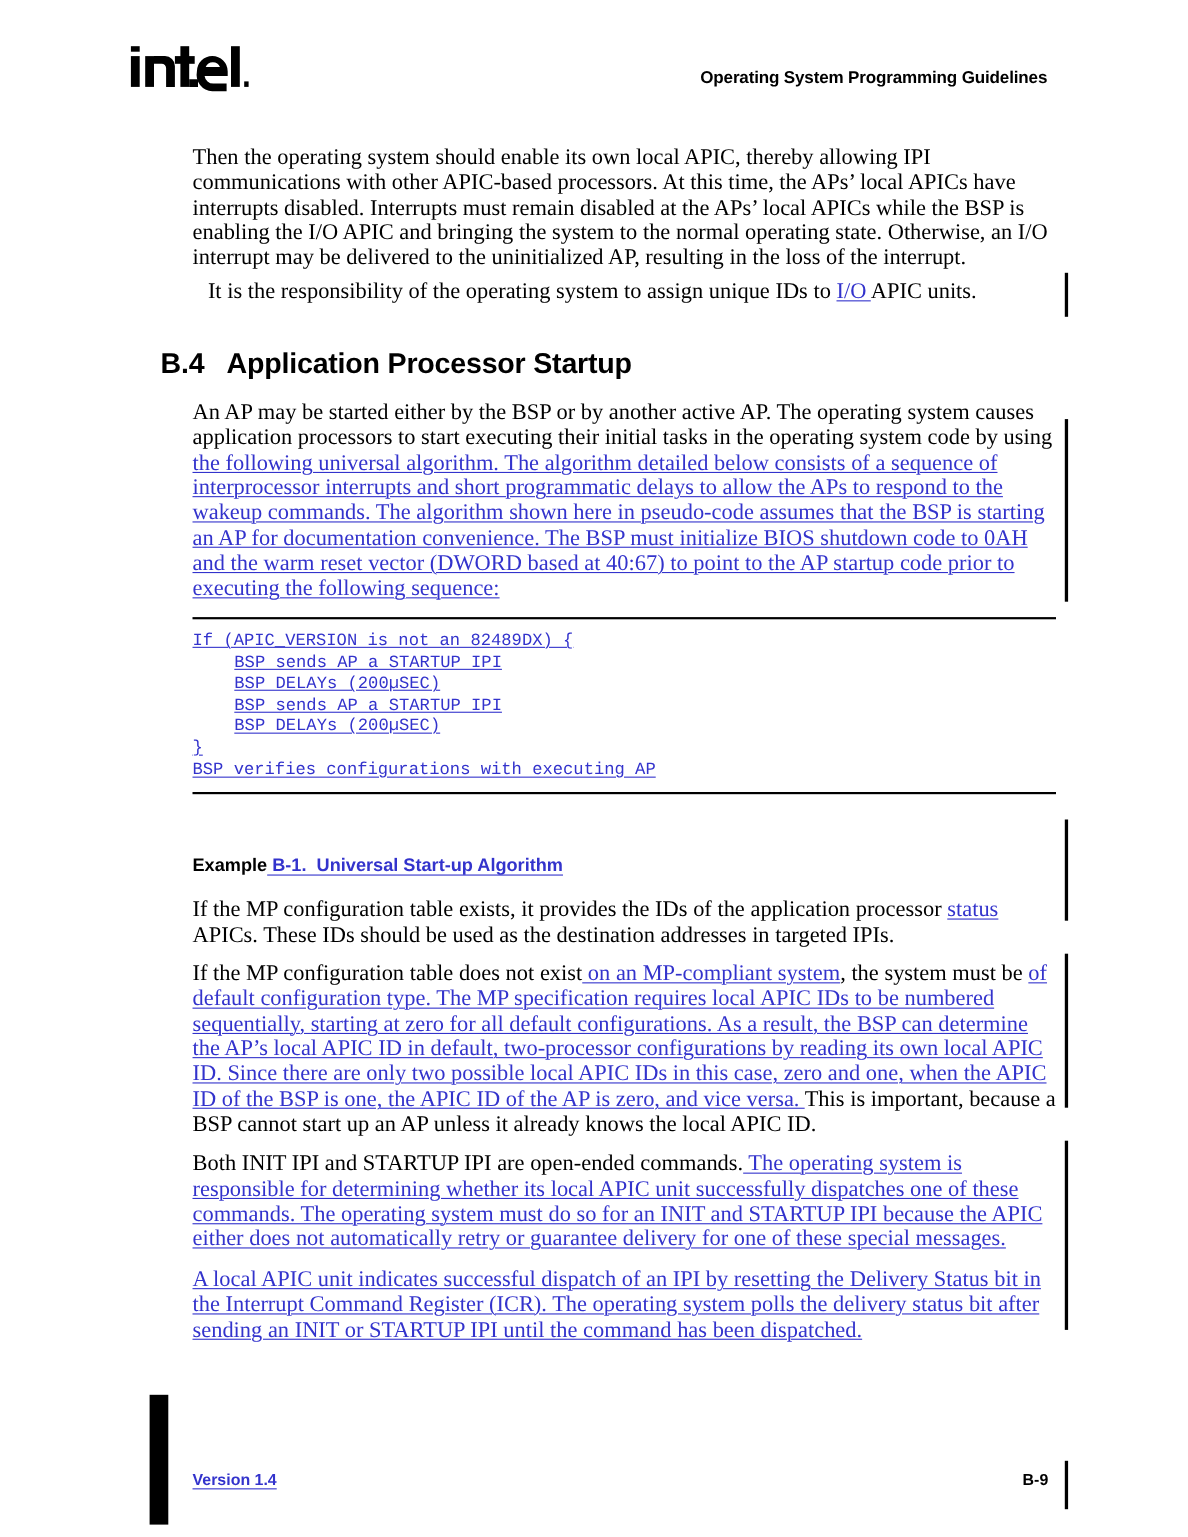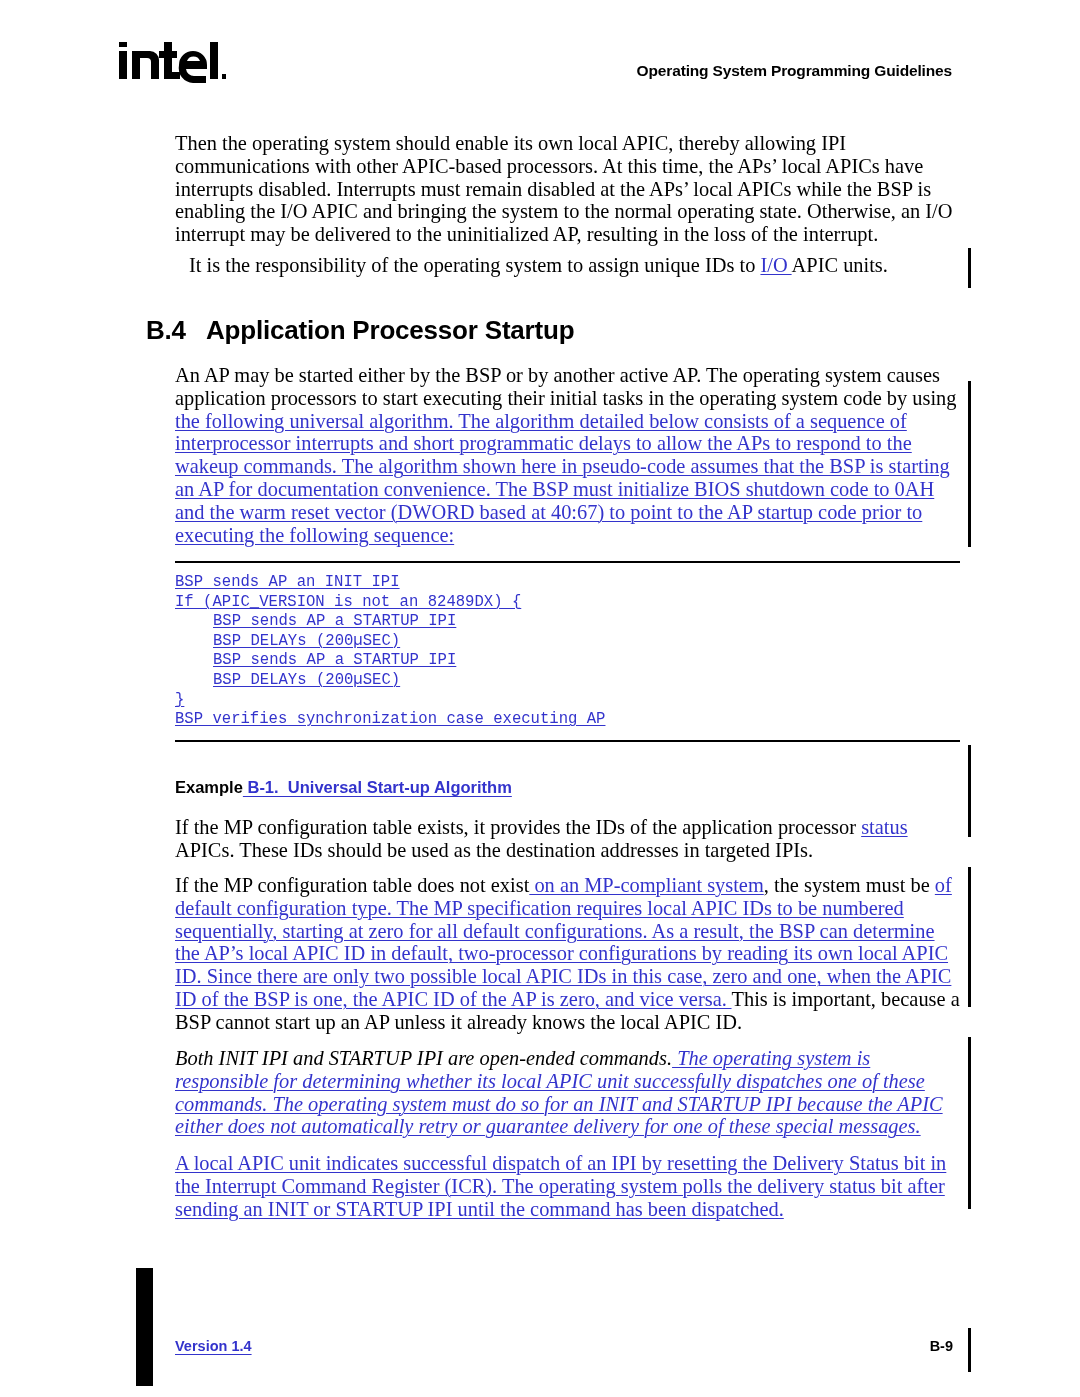--- a/index.html
+++ b/index.html
@@ -202,43 +202,42 @@
     <span>It is the responsibility of the operating system to assign unique IDs to </span><span class="u-blue">I/O </span><span>APIC units.</span>
   </p>
 
   <h2 class="section-heading" style="position:absolute; top:315px; left:-29px; width:820px;">B.4   Application Processor Startup</h2>
 
   <p class="body-para" style="position:absolute; top:364px; left:0; width:785px;">
     <span>An AP may be started either by the BSP or by another active AP.  The operating system causes application processors to start executing their initial tasks in the operating system code by using </span><span class="u-blue">the following universal algorithm. The algorithm detailed below consists of a sequence of interprocessor interrupts and short programmatic delays to allow the APs to respond to the wakeup commands. The algorithm shown here in pseudo-code assumes that the BSP is starting an AP for documentation convenience. The BSP must initialize BIOS shutdown code to 0AH and the warm reset vector (DWORD based at 40:67) to point to the AP startup code prior to executing the following sequence:</span>
   </p>
 
   <div class="code-block" style="position:absolute; top:561px; left:0; width:785px;">
-    <div class="code-line">BSP sends AP an INIT IPI</div>
     <div class="code-line">If (APIC_VERSION is not an 82489DX) {</div>
     <div class="code-line indent">BSP sends AP a STARTUP IPI</div>
     <div class="code-line indent">BSP DELAYs (200µSEC)</div>
     <div class="code-line indent">BSP sends AP a STARTUP IPI</div>
     <div class="code-line indent">BSP DELAYs (200µSEC)</div>
     <div class="code-line">}</div>
-    <div class="code-line">BSP verifies synchronization case executing AP</div>
+    <div class="code-line">BSP verifies configurations with executing AP</div>
   </div>
 
   <div class="example-caption" style="position:absolute; top:762px; left:0; width:785px;">
     <span>Example</span><span class="cap-num"> B-1.  Universal Start-up Algorithm</span>
   </div>
 
   <p class="body-para" style="position:absolute; top:816px; left:0; width:785px;">
     <span>If the MP configuration table exists, it provides the IDs of the application processor </span><span class="u-blue">status </span><span>APICs. These IDs should be used as the destination addresses in targeted IPIs.</span>
   </p>
 
   <p class="body-para" style="position:absolute; top:874px; left:0; width:785px;">
     <span>If the MP configuration table does not exist</span><span class="u-blue"> on an MP-compliant system</span><span>, the system must be </span><span class="u-blue">of default configuration type. The MP specification requires local APIC IDs to be numbered sequentially, starting at zero for all default configurations.  As a result, the BSP can determine the AP’s local APIC ID in default, two-processor configurations by reading its own local APIC ID. Since there are only two possible local APIC IDs in this case, zero and one, when the APIC ID of the BSP is one, the APIC ID of the AP is zero, and vice versa. </span><span> This is important, because a BSP cannot start up an AP unless it already knows the local APIC ID.</span>
   </p>
 
-  <p class="body-para" style="position:absolute; top:1047px; left:0; width:785px;font-style:italic;">
+  <p class="body-para" style="position:absolute; top:1047px; left:0; width:785px;">
     <span>Both INIT IPI and STARTUP IPI are open-ended commands.</span><span class="u-blue"> The operating system is responsible for determining whether its local APIC unit successfully dispatches one of these commands. The operating system must do so for an INIT and STARTUP IPI because the APIC either does not automatically retry or guarantee delivery for one of these special messages.</span>
   </p>
 
   <p class="body-para" style="position:absolute; top:1152px; left:0; width:785px;">
     <span class="u-blue">A local APIC unit indicates successful dispatch of an IPI by resetting the Delivery Status bit in the Interrupt Command Register (ICR).  The operating system polls the delivery status bit after sending an INIT or STARTUP IPI until the command has been dispatched.</span>
   </p>
 
 </div>
 
 <div class="page-footer">

